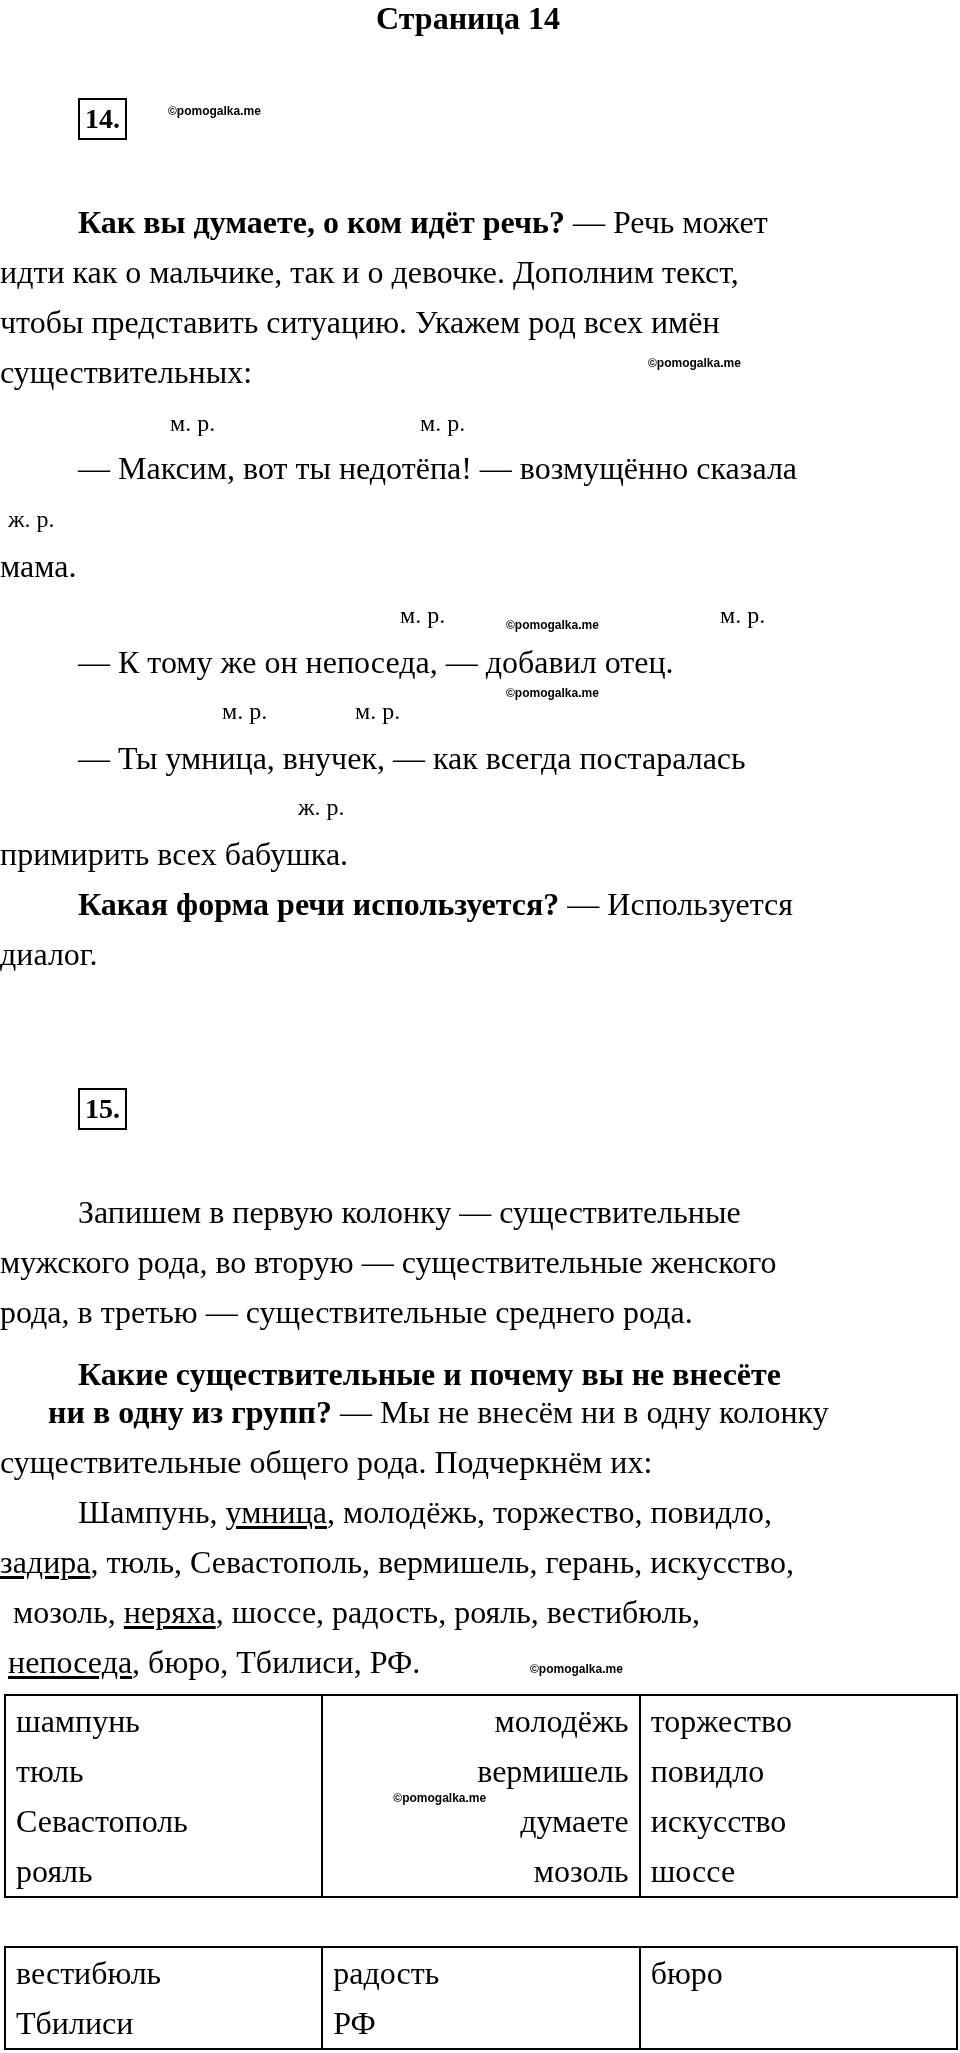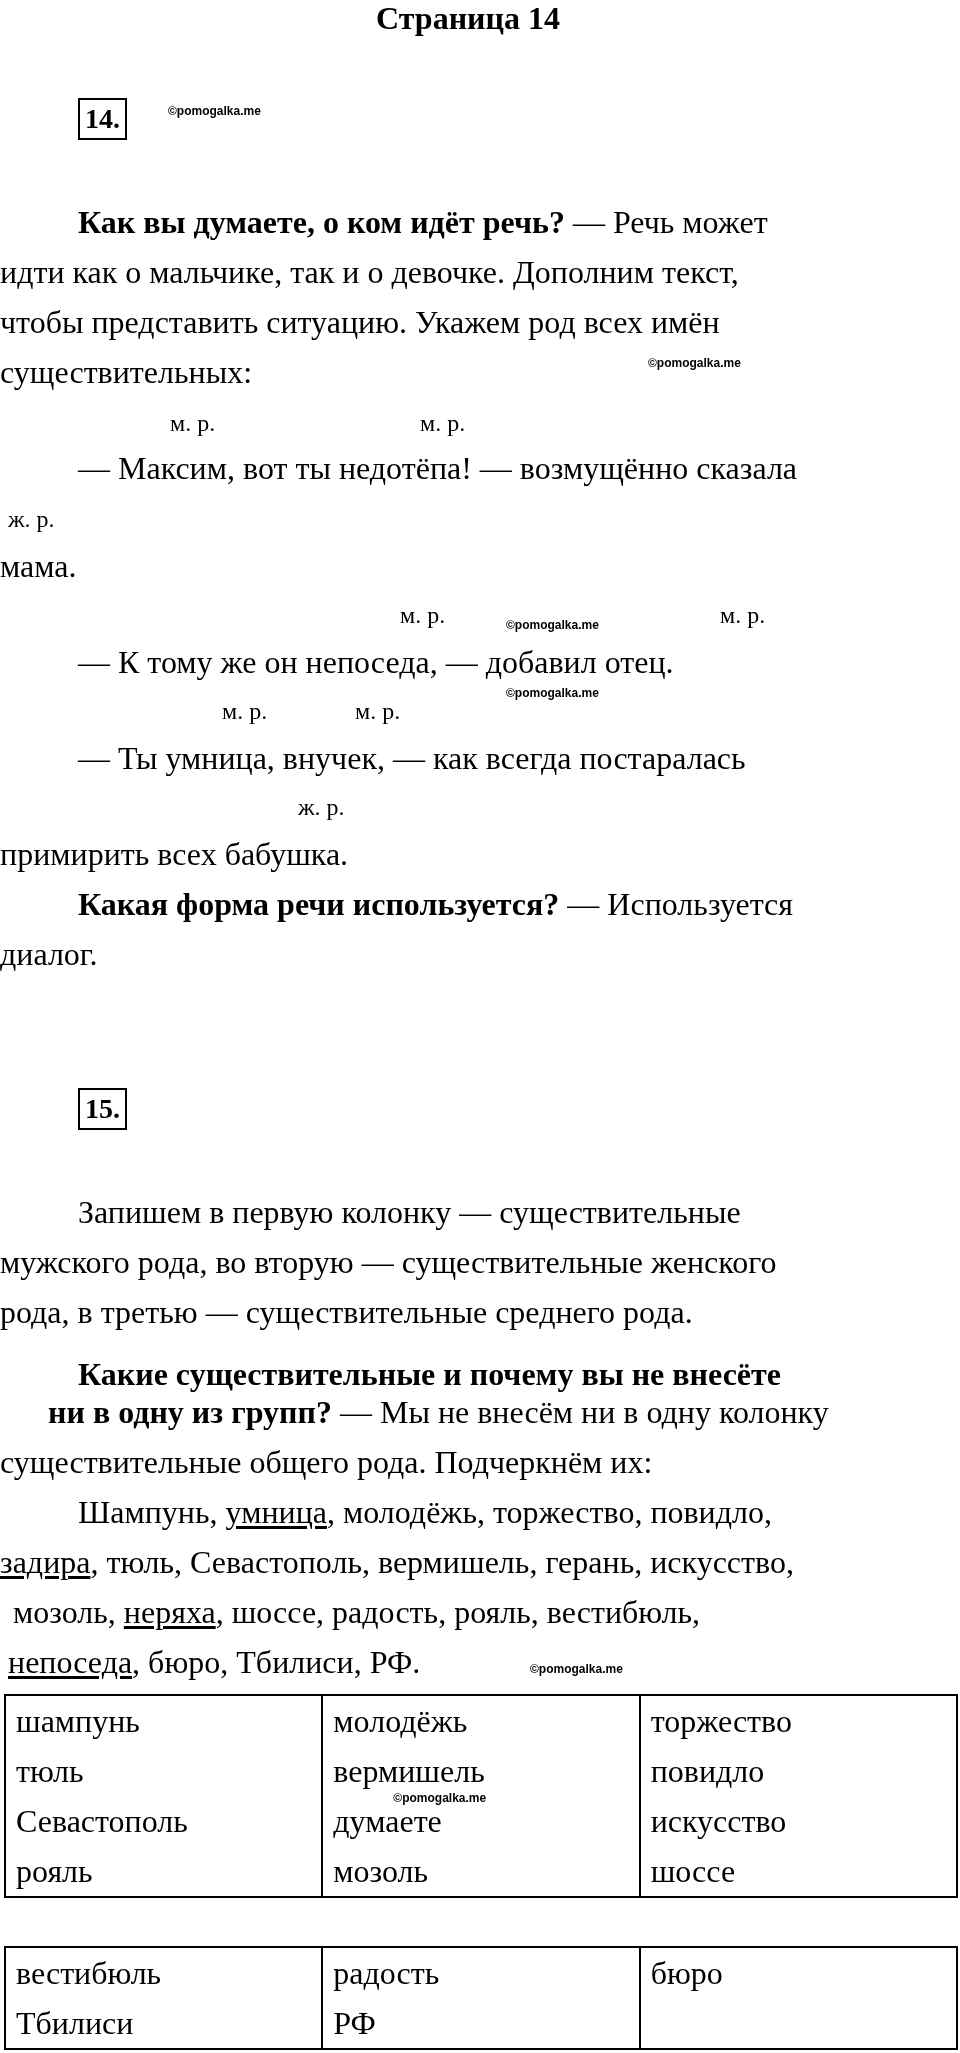--- a/index.html
+++ b/index.html
@@ -82,21 +82,21 @@
 
 <table class="grid" style="top:1694px;">
   <tbody>
   <tr>
     <td style="position:relative;">
       <div>шампунь</div>
       <div>тюль</div>
       <div>Севастополь</div>
       <div>рояль</div>
     </td>
-    <td style="position:relative;">
+    <td style="position:relative;text-align:right;">
       <div>молодёжь</div>
       <div>вермишель</div>
       <div>думаете</div>
       <div>мозоль</div>
       <span class="wm" style="position:absolute; left:70px; top:94px; line-height:16px;">©pomogalka.me</span>
     </td>
     <td>
       <div>торжество</div>
       <div>повидло</div>
       <div>искусство</div>

